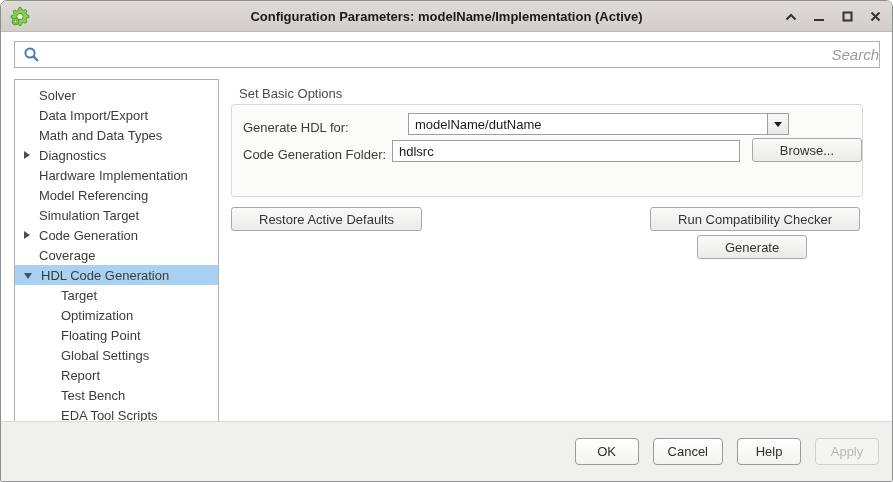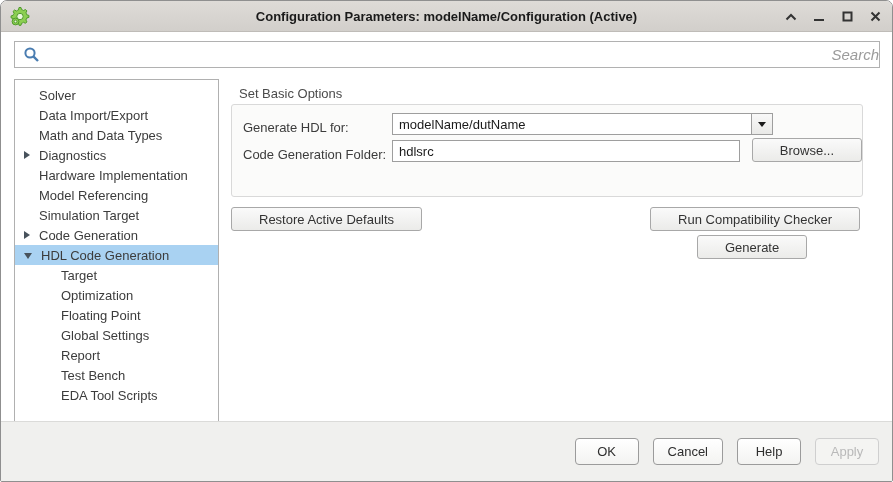--- a/index.html
+++ b/index.html
@@ -78,21 +78,21 @@
     position: absolute; left: 238px; top: 85px;
     font-size: 13px; color: #4b4b4b;
   }
   .groupbox {
     position: absolute; left: 230px; top: 103px; width: 632px; height: 93px;
     border: 1px solid #d9d9d9; border-radius: 3px; background: #fbfbfa;
     padding: 8px 0 0 11px;
   }
   .form-row { display: flex; align-items: flex-end; height: 22px; margin-bottom: 5px; }
   .form-label { width: 149px; font-size: 13px; color: #3c3c3c; flex: none; }
-  .combo { display: flex; height: 22px; }
+  .combo { display: flex; height: 22px; margin-left: 16px; }
   .combo-text {
     width: 360px; height: 22px; background: #ffffff;
     border: 1px solid #9e9e9e;
     font-size: 13px; color: #1a1a1a;
     display: flex; align-items: center; padding-left: 6px;
   }
   .combo-btn {
     width: 22px; height: 22px; margin-left: -1px;
     border: 1px solid #9e9e9e;
     background: linear-gradient(#f8f8f8, #e9e9e7);
@@ -147,21 +147,21 @@
     <span class="titlebar-logo">
       <svg width="22" height="22" viewBox="0 0 22 22">
         <g stroke="#4f9a2c" stroke-width="1" fill="#8ccf52">
           <path d="M10 1.5 l2 0 l0.5 2 a6 6 0 0 1 2 1 l2-1 l1.4 1.4 l-1 2 a6 6 0 0 1 1 2 l2 0.5 l0 2 l-2 0.5 a6 6 0 0 1 -1 2 l1 2 l-1.4 1.4 l-2-1 a6 6 0 0 1 -2 1 l-0.5 2 l-2 0 l-0.5-2 a6 6 0 0 1 -2-1 l-2 1 L4.1 16.4 l1-2 a6 6 0 0 1 -1-2 l-2-0.5 l0-2 l2-0.5 a6 6 0 0 1 1-2 l-1-2 L5.5 4 l2 1 a6 6 0 0 1 2-1 z"></path>
           <circle cx="11" cy="10.5" r="3.2" fill="#e9f6db"></circle>
           <circle cx="6.5" cy="15.5" r="3.4" fill="#8ccf52"></circle>
           <circle cx="6.5" cy="15.5" r="1.4" fill="#e9f6db"></circle>
         </g>
       </svg>
     </span>
-    <span class="titlebar-title">Configuration Parameters: modelName/Configuration (Active)</span>
+    <span class="titlebar-title">Configuration Parameters: modelName/Implementation (Active)</span>
     <span class="window-controls">
       <span class="win-btn">
         <svg width="12" height="8" viewBox="0 0 12 8">
             <path d="M1.5 6.5 L6 2 L10.5 6.5" fill="none" stroke="#333" stroke-width="2"></path>
           </svg>
       </span>
       <span class="win-btn">
         <svg width="12" height="10" viewBox="0 0 12 10">
             <line x1="1" y1="8" x2="11" y2="8" stroke="#333" stroke-width="2"></line>
           </svg>
@@ -215,20 +215,24 @@
         <span class="tree-label">Model Referencing</span>
       </div>
       <div class="tree-row">
         <span class="tree-arrow none"></span>
         <span class="tree-label">Simulation Target</span>
       </div>
       <div class="tree-row">
         <span class="tree-arrow collapsed"></span>
         <span class="tree-label">Code Generation</span>
       </div>
+      <div class="tree-row">
+        <span class="tree-arrow none"></span>
+        <span class="tree-label">Coverage</span>
+      </div>
       <div class="tree-row selected">
         <span class="tree-arrow expanded"></span>
         <span class="tree-label">HDL Code Generation</span>
       </div>
       <div class="tree-row child">
         <span class="tree-arrow none"></span>
         <span class="tree-label">Target</span>
       </div>
       <div class="tree-row child">
         <span class="tree-arrow none"></span>

